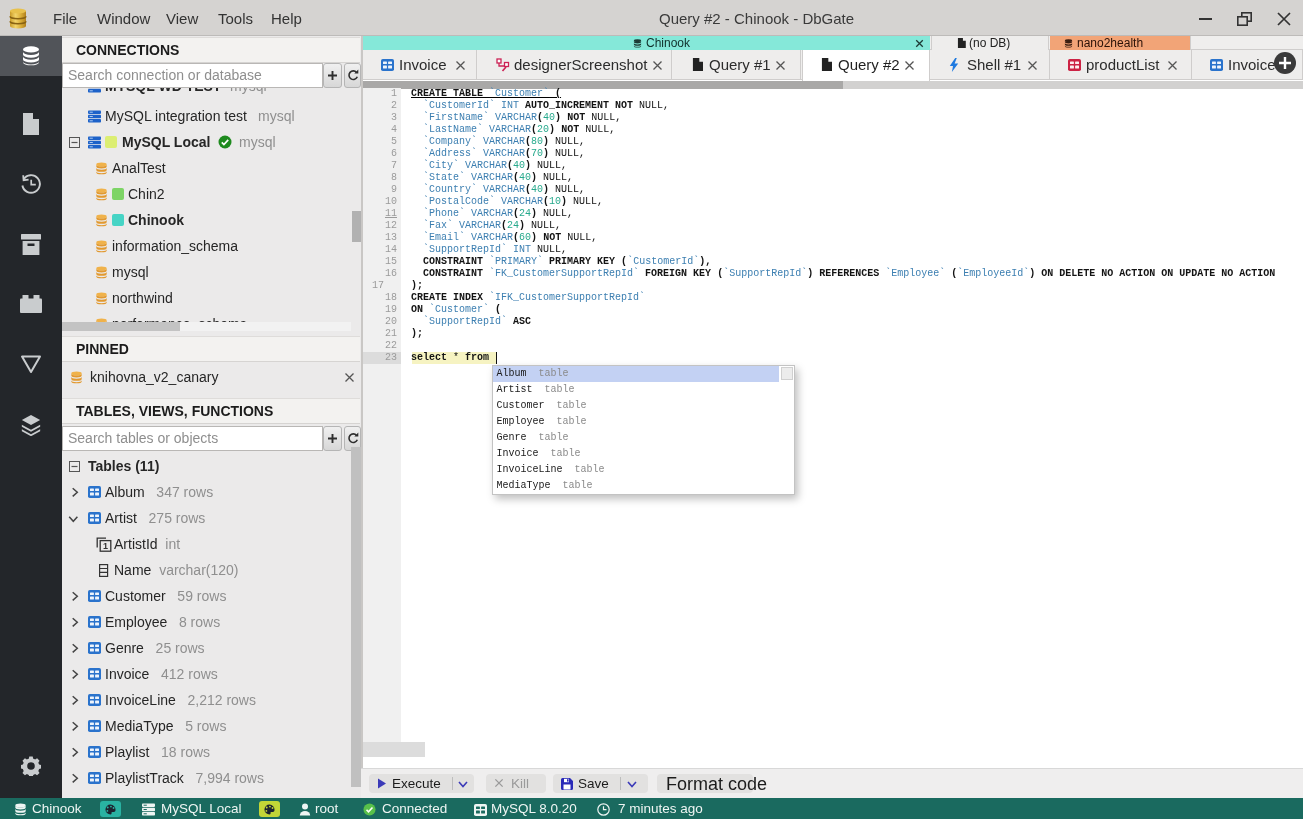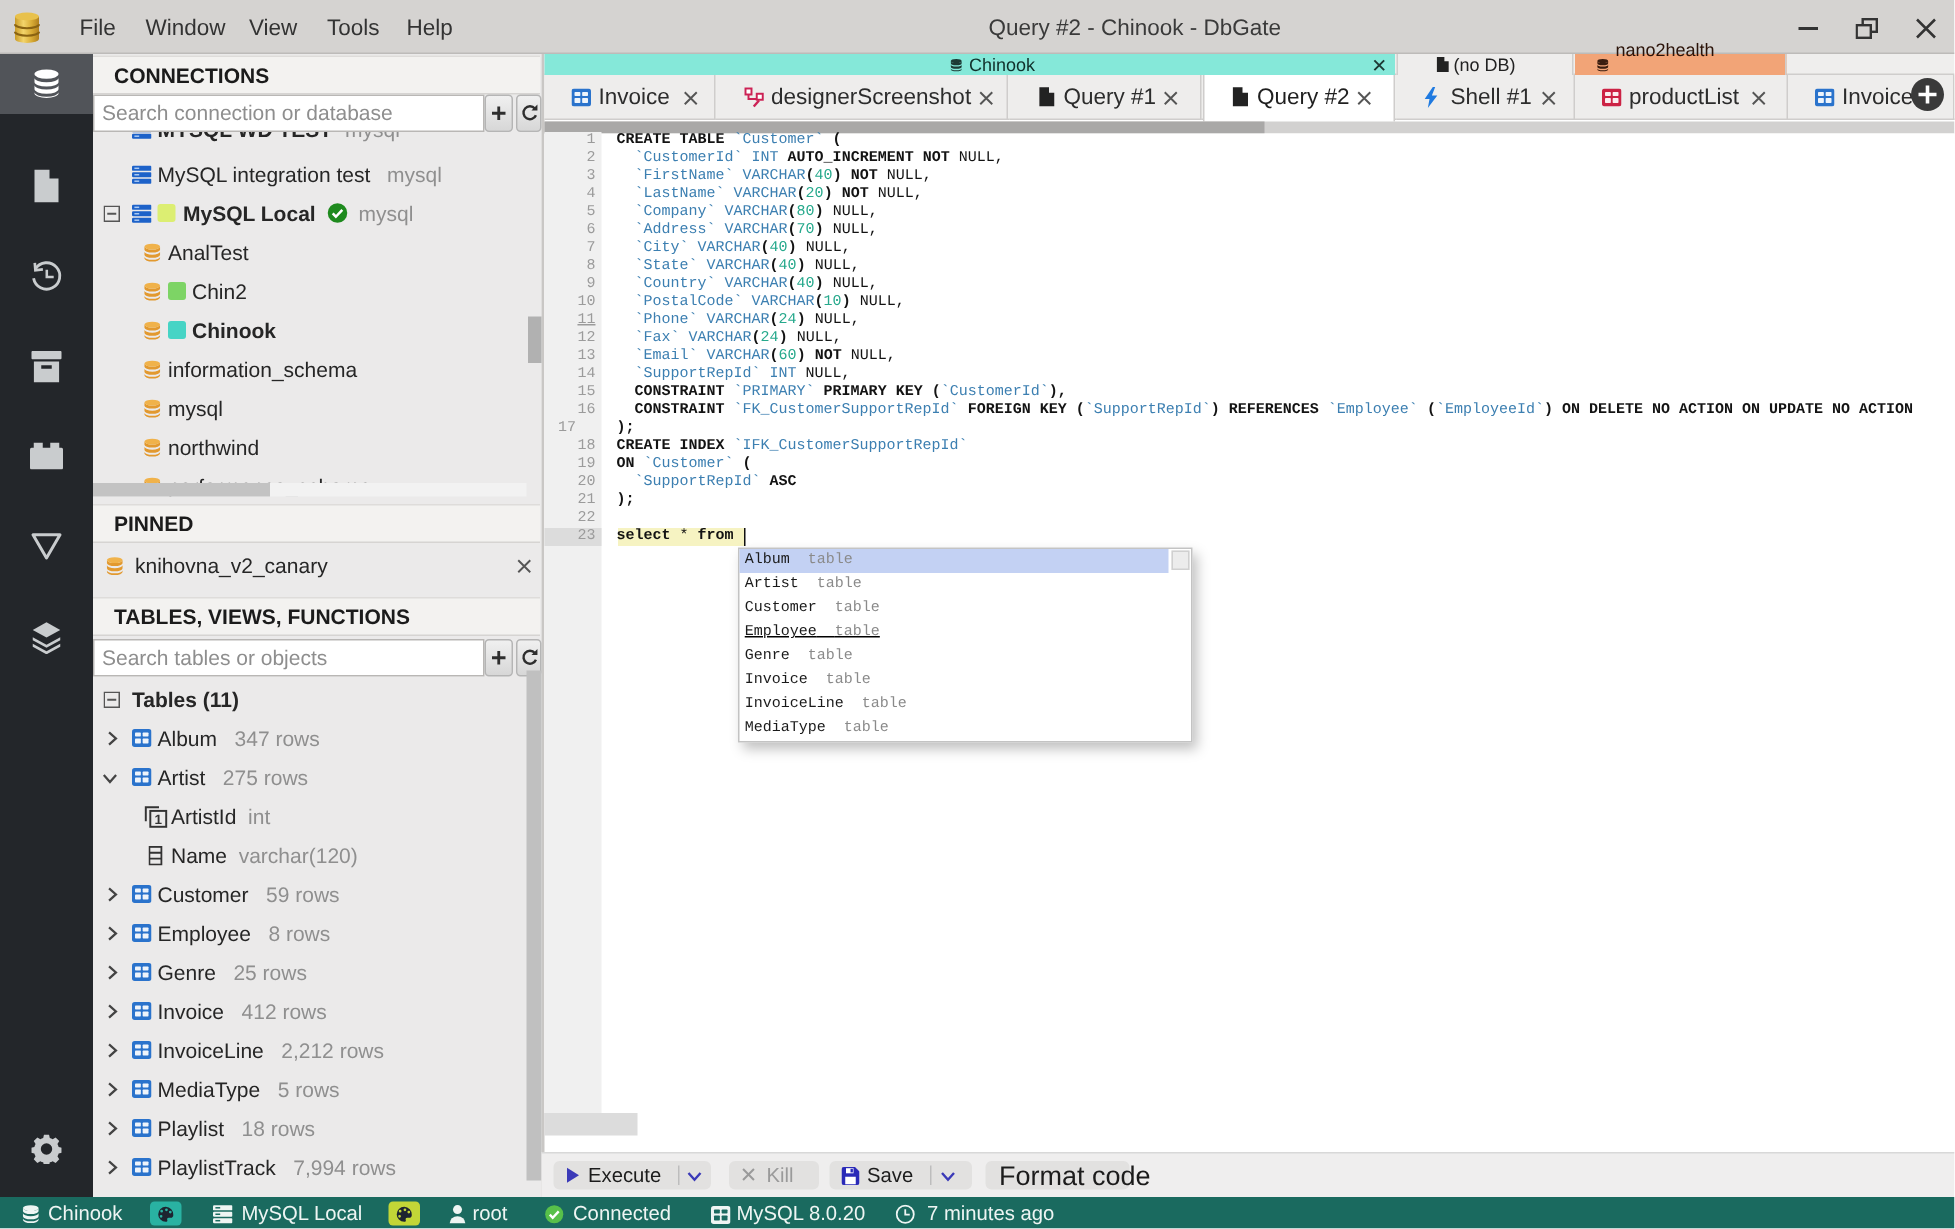--- a/index.html
+++ b/index.html
@@ -401,21 +401,21 @@
 <div class="ab" style="left:969px;top:34px;font-size:12px;line-height:18px;color:#222;white-space:nowrap;">(no DB)</div>
 <div class="ab" style="left:1050px;top:36px;width:141px;height:14px;background:#f2a477;border-right:1px solid #cfcdcc;"></div>
 <svg class="ab" style="left:1064px;top:39px;" width="9" height="9" viewBox="0 0 14 14">
 <g fill="#3a1d10">
       <path d="M1.4 2.6 a5.6 2.1 0 0 0 11.2 0 v2.2 a5.6 2.1 0 0 1 -11.2 0 z"></path>
 <path d="M1.4 6.3 a5.6 2.1 0 0 0 11.2 0 v2.2 a5.6 2.1 0 0 1 -11.2 0 z"></path>
 <path d="M1.4 10 a5.6 2.1 0 0 0 11.2 0 v1.2 a5.6 2.1 0 0 1 -11.2 0 z"></path>
 <ellipse cx="7" cy="2.6" rx="5.6" ry="2.1"></ellipse>
     </g>
   </svg>
-<div class="ab" style="left:1077px;top:24px;font-size:12px;line-height:18px;color:#2b1208;white-space:nowrap;">nano2health</div>
+<div class="ab" style="left:1077px;top:34px;font-size:12px;line-height:18px;color:#2b1208;white-space:nowrap;">nano2health</div>
 <div class="ab" style="left:363px;top:50px;width:940px;height:30px;background:#efeeed;border-bottom:1px solid #cfcdcc;"></div>
 <div class="ab" style="left:363px;top:50px;width:114px;height:30px;background:#eeedec;border-right:1px solid #cfcdcc;border-bottom:1px solid #cfcdcc;"></div>
 <svg class="ab" style="left:381px;top:59px;" width="13" height="12" viewBox="0 0 13 12">
 <rect x="0" y="0" width="13" height="12" rx="1.8" fill="#2a73cc"></rect>
 <g fill="#fff" opacity="0.92">
       <rect x="2" y="2.4" width="3.9" height="2.6" rx="0.5"></rect>
       <rect x="7.1" y="2.4" width="3.9" height="2.6" rx="0.5"></rect>
 <rect x="2" y="6.4" width="3.9" height="3.2" rx="0.5"></rect>
       <rect x="7.1" y="6.4" width="3.9" height="3.2" rx="0.5"></rect>
     </g>
@@ -491,21 +491,21 @@
     <circle cx="12" cy="12" r="11" fill="#3a3a3a"></circle>
     <path d="M12 6 v12 M6 12 h12" stroke="#fff" stroke-width="2.4"></path>
   </svg>
 <div class="ab" style="left:363px;top:81px;width:940px;height:8px;background:#d2d1d0;"></div>
 <div class="ab" style="left:363px;top:81px;width:480px;height:8px;background:#a9a8a7;"></div>
 <div class="ab" style="left:363px;top:89px;width:940px;height:653px;background:#fff;"></div>
 <div class="ab" style="left:363px;top:88px;width:38px;height:654px;background:#f0f0f0;"></div>
 <div class="ab" style="left:363px;top:352px;width:38px;height:12px;background:#dcdcdc;"></div>
 <div class="ab" style="left:412px;top:352px;width:84px;height:12px;background:#f6f3c2;"></div>
 <div class="ab mono" style="left:363px;top:88px;width:34px;text-align:right;font-size:10px;line-height:12px;color:#9b9b9b;">1</div>
-<div class="ab mono" style="left:411px;top:88px;font-size:10px;line-height:12px;white-space:pre;"><span style="color:#131313;font-weight:bold;">CREATE TABLE </span><span style="color:#3c7fb1;">`Customer`</span><span style="color:#131313;font-weight:bold;"> (</span></div>
+<div class="ab mono" style="left:411px;top:88px;font-size:10px;line-height:12px;white-space:pre;text-decoration:underline;"><span style="color:#131313;font-weight:bold;">CREATE TABLE </span><span style="color:#3c7fb1;">`Customer`</span><span style="color:#131313;font-weight:bold;"> (</span></div>
 <div class="ab mono" style="left:363px;top:100px;width:34px;text-align:right;font-size:10px;line-height:12px;color:#9b9b9b;">2</div>
 <div class="ab mono" style="left:411px;top:100px;font-size:10px;line-height:12px;white-space:pre;"><span style="color:#131313;">  </span><span style="color:#3c7fb1;">`CustomerId`</span><span style="color:#131313;"> </span><span style="color:#3c7fb1;">INT</span><span style="color:#131313;"> </span><span style="color:#131313;font-weight:bold;">AUTO_INCREMENT NOT</span><span style="color:#131313;"> NULL,</span></div>
 <div class="ab mono" style="left:363px;top:112px;width:34px;text-align:right;font-size:10px;line-height:12px;color:#9b9b9b;">3</div>
 <div class="ab mono" style="left:411px;top:112px;font-size:10px;line-height:12px;white-space:pre;"><span style="color:#131313;">  </span><span style="color:#3c7fb1;">`FirstName`</span><span style="color:#131313;"> </span><span style="color:#3c7fb1;">VARCHAR</span><span style="color:#131313;font-weight:bold;">(</span><span style="color:#26a98c;">40</span><span style="color:#131313;font-weight:bold;">)</span><span style="color:#131313;"> </span><span style="color:#131313;font-weight:bold;">NOT</span><span style="color:#131313;"> NULL,</span></div>
 <div class="ab mono" style="left:363px;top:124px;width:34px;text-align:right;font-size:10px;line-height:12px;color:#9b9b9b;">4</div>
 <div class="ab mono" style="left:411px;top:124px;font-size:10px;line-height:12px;white-space:pre;"><span style="color:#131313;">  </span><span style="color:#3c7fb1;">`LastName`</span><span style="color:#131313;"> </span><span style="color:#3c7fb1;">VARCHAR</span><span style="color:#131313;font-weight:bold;">(</span><span style="color:#26a98c;">20</span><span style="color:#131313;font-weight:bold;">)</span><span style="color:#131313;"> </span><span style="color:#131313;font-weight:bold;">NOT</span><span style="color:#131313;"> NULL,</span></div>
 <div class="ab mono" style="left:363px;top:136px;width:34px;text-align:right;font-size:10px;line-height:12px;color:#9b9b9b;">5</div>
 <div class="ab mono" style="left:411px;top:136px;font-size:10px;line-height:12px;white-space:pre;"><span style="color:#131313;">  </span><span style="color:#3c7fb1;">`Company`</span><span style="color:#131313;"> </span><span style="color:#3c7fb1;">VARCHAR</span><span style="color:#131313;font-weight:bold;">(</span><span style="color:#26a98c;">80</span><span style="color:#131313;font-weight:bold;">)</span><span style="color:#131313;"> NULL,</span></div>
 <div class="ab mono" style="left:363px;top:148px;width:34px;text-align:right;font-size:10px;line-height:12px;color:#9b9b9b;">6</div>
 <div class="ab mono" style="left:411px;top:148px;font-size:10px;line-height:12px;white-space:pre;"><span style="color:#131313;">  </span><span style="color:#3c7fb1;">`Address`</span><span style="color:#131313;"> </span><span style="color:#3c7fb1;">VARCHAR</span><span style="color:#131313;font-weight:bold;">(</span><span style="color:#26a98c;">70</span><span style="color:#131313;font-weight:bold;">)</span><span style="color:#131313;"> NULL,</span></div>
@@ -541,21 +541,21 @@
 <div class="ab mono" style="left:411px;top:328px;font-size:10px;line-height:12px;white-space:pre;"><span style="color:#131313;font-weight:bold;">);</span></div>
 <div class="ab mono" style="left:363px;top:340px;width:34px;text-align:right;font-size:10px;line-height:12px;color:#9b9b9b;">22</div>
 <div class="ab mono" style="left:363px;top:352px;width:34px;text-align:right;font-size:10px;line-height:12px;color:#9b9b9b;">23</div>
 <div class="ab mono" style="left:411px;top:352px;font-size:10px;line-height:12px;white-space:pre;"><span style="color:#131313;font-weight:bold;">select</span><span style="color:#131313;"> </span><span style="color:#131313;">*</span><span style="color:#131313;"> </span><span style="color:#131313;font-weight:bold;">from</span><span style="color:#131313;"> </span></div>
 <div class="ab" style="left:495.5px;top:352px;width:1.6px;height:12px;background:#111;"></div>
 <div class="ab" style="left:492px;top:365px;width:303px;height:130px;background:#fff;border:1px solid #c3c3c3;box-shadow:3px 4px 8px rgba(0,0,0,0.25);"></div>
 <div class="ab" style="left:493px;top:366px;width:286px;height:16px;background:#c3d1f3;"></div>
 <div class="ab mono" style="left:496.5px;top:366px;font-size:10px;line-height:16px;white-space:pre;"><span style="color:#1a1a1a;">Album</span>  <span style="color:#8a8a8a;">table</span></div>
 <div class="ab mono" style="left:496.5px;top:382px;font-size:10px;line-height:16px;white-space:pre;"><span style="color:#1a1a1a;">Artist</span>  <span style="color:#8a8a8a;">table</span></div>
 <div class="ab mono" style="left:496.5px;top:398px;font-size:10px;line-height:16px;white-space:pre;"><span style="color:#1a1a1a;">Customer</span>  <span style="color:#8a8a8a;">table</span></div>
-<div class="ab mono" style="left:496.5px;top:414px;font-size:10px;line-height:16px;white-space:pre;text-decoration:underline;"><span style="color:#1a1a1a;">Employee</span>  <span style="color:#8a8a8a;">table</span></div>
+<div class="ab mono" style="left:496.5px;top:414px;font-size:10px;line-height:16px;white-space:pre;"><span style="color:#1a1a1a;">Employee</span>  <span style="color:#8a8a8a;">table</span></div>
 <div class="ab mono" style="left:496.5px;top:430px;font-size:10px;line-height:16px;white-space:pre;"><span style="color:#1a1a1a;">Genre</span>  <span style="color:#8a8a8a;">table</span></div>
 <div class="ab mono" style="left:496.5px;top:446px;font-size:10px;line-height:16px;white-space:pre;"><span style="color:#1a1a1a;">Invoice</span>  <span style="color:#8a8a8a;">table</span></div>
 <div class="ab mono" style="left:496.5px;top:462px;font-size:10px;line-height:16px;white-space:pre;"><span style="color:#1a1a1a;">InvoiceLine</span>  <span style="color:#8a8a8a;">table</span></div>
 <div class="ab mono" style="left:496.5px;top:478px;font-size:10px;line-height:16px;white-space:pre;"><span style="color:#1a1a1a;">MediaType</span>  <span style="color:#8a8a8a;">table</span></div>
 <div class="ab" style="left:781px;top:367px;width:12px;height:13px;background:#ececec;border:1px solid #d0d0d0;"></div>
 <div class="ab" style="left:363px;top:742px;width:62px;height:15px;background:#dcdcdc;"></div>
 <div class="ab" style="left:361px;top:768px;width:942px;height:30px;background:#efeeee;border-top:1px solid #d8d8d8;"></div>
 <div class="ab" style="left:369px;top:774px;width:105px;height:19px;background:#e2e1e0;border-radius:4px;"></div>
 <div class="ab" style="left:452px;top:777px;width:1px;height:13px;background:#bdbdbd;"></div>
 <svg class="ab" style="left:377px;top:778px;" width="10" height="11" viewBox="0 0 10 11">

